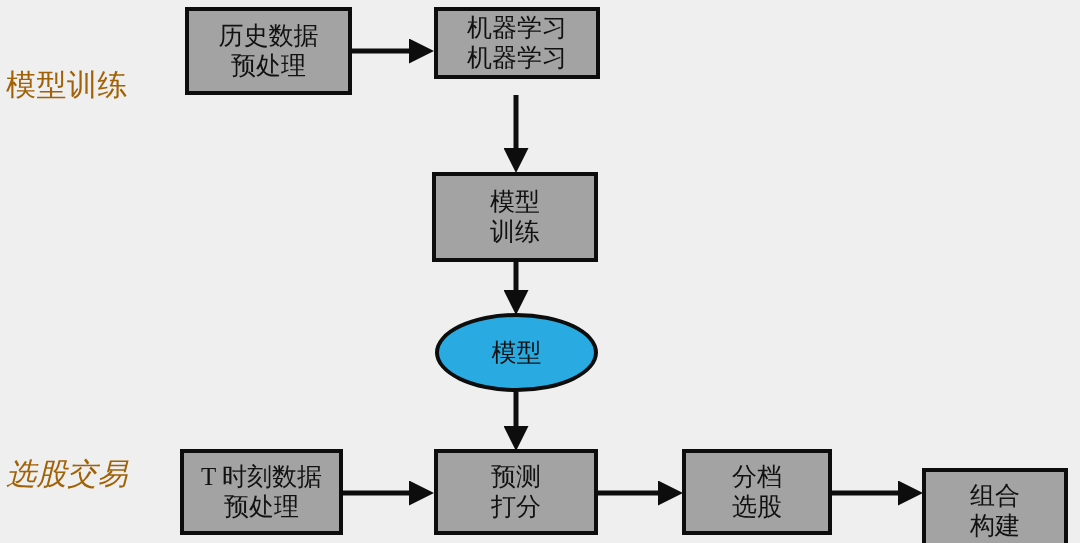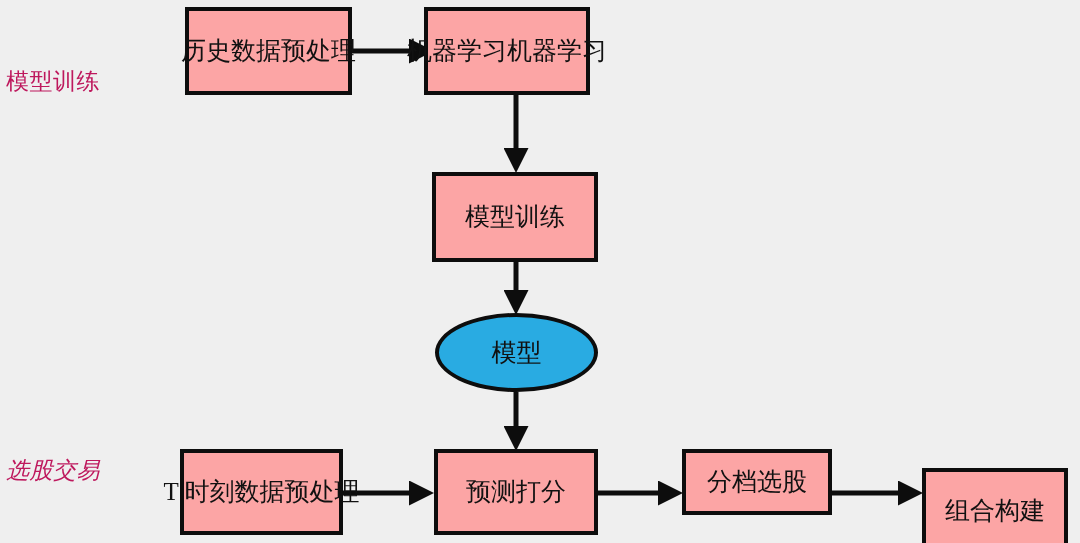--- a/index.html
+++ b/index.html
@@ -26,36 +26,36 @@
     left: 0;
     top: 0;
     width: 1080px;
     height: 543px;
     z-index: 1;
   }
   
   .stage-label {
     position: absolute;
     z-index: 3;
-    color: #be185d;
+    color: #a16207;
     font-family: "Liberation Sans", "DejaVu Sans", sans-serif;
-    font-size: 23px;
+    font-size: 30px;
     line-height: 1;
     letter-spacing: 0.5px;
     white-space: nowrap;
   }
   
   .node {
     position: absolute;
     z-index: 2;
     box-sizing: border-box;
-    background: #fca5a5;
+    background: #a3a3a3;
     border: 4px solid #0d0d0d;
     display: flex;
-    flex-direction: row;
+    flex-direction: column;
     align-items: center;
     justify-content: center;
     text-align: center;
     color: #111111;
     font-size: 25px;
     line-height: 1.22;
   }
   .node .line {
     display: block;
     white-space: nowrap;
@@ -106,21 +106,21 @@
 
   <div class="stage-label" style="left:6px; top:70px;">模型训练</div>
 
   <div class="stage-label" style="left:6px; top:459px;font-style:italic;">选股交易</div>
 
   <div class="node" style="left:185px; top:7px; width:167px; height:88px;">
     <span class="line">历史数据</span>
     <span class="line">预处理</span>
   </div>
 
-  <div class="node" style="left:424px; top:7px; width:166px; height:88px;">
+  <div class="node" style="left:434px; top:7px; width:166px; height:72px;">
     <span class="line">机器学习</span>
     <span class="line">机器学习</span>
   </div>
 
   <div class="node" style="left:432px; top:172px; width:166px; height:90px;">
     <span class="line">模型</span>
     <span class="line">训练</span>
   </div>
 
   <div class="node-ellipse" style="left:435px; top:313px; width:163px; height:79px;">
@@ -130,21 +130,21 @@
   <div class="node" style="left:180px; top:449px; width:163px; height:86px;">
     <span class="line">T 时刻数据</span>
     <span class="line">预处理</span>
   </div>
 
   <div class="node" style="left:434px; top:449px; width:164px; height:86px;justify-content:center;">
     <span class="line">预测</span>
     <span class="line">打分</span>
   </div>
 
-  <div class="node" style="left:682px; top:449px; width:150px; height:66px;">
+  <div class="node" style="left:682px; top:449px; width:150px; height:86px;">
     <span class="line">分档</span>
     <span class="line">选股</span>
   </div>
 
   <div class="node" style="left:922px; top:468px; width:146px; height:86px;">
     <span class="line">组合</span>
     <span class="line">构建</span>
   </div>
 
 </div>

